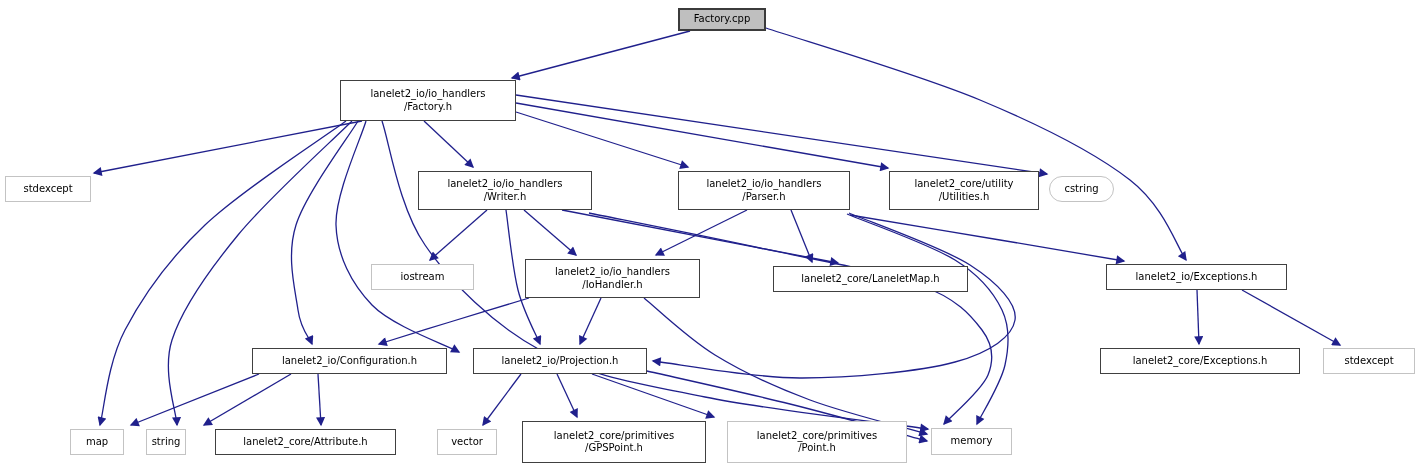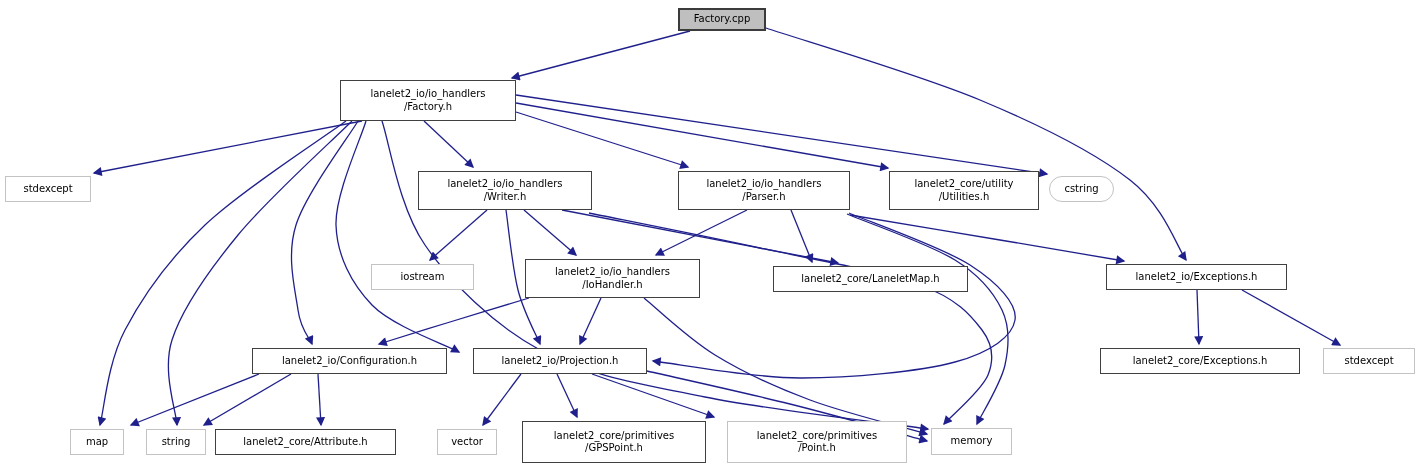--- a/index.html
+++ b/index.html
@@ -79,21 +79,21 @@
       <div class="node b-light" style="left: 371px; top: 264px; width: 103px; height: 26px;">iostream</div>
       <div class="node b-dark" style="left: 525px; top: 259px; width: 175px; height: 39px;">lanelet2_io/io_handlers
 /IoHandler.h</div>
       <div class="node b-dark" style="left: 773px; top: 266px; width: 195px; height: 26px;">lanelet2_core/LaneletMap.h</div>
       <div class="node b-dark" style="left: 1106px; top: 264px; width: 181px; height: 26px;">lanelet2_io/Exceptions.h</div>
       <div class="node b-dark" style="left: 218px; top: 348px; width: 195px; height: 26px; margin-left: 34px;">lanelet2_io/Configuration.h</div>
       <div class="node b-dark" style="left: 473px; top: 348px; width: 174px; height: 26px;">lanelet2_io/Projection.h</div>
       <div class="node b-dark" style="left: 1100px; top: 348px; width: 200px; height: 26px;">lanelet2_core/Exceptions.h</div>
       <div class="node b-light" style="left: 1323px; top: 348px; width: 92px; height: 26px;">stdexcept</div>
       <div class="node b-light" style="left: 70px; top: 429px; width: 54px; height: 26px;">map</div>
-      <div class="node b-light" style="left: 146px; top: 429px; width: 60px; height: 26px;">string</div>
+      <div class="node b-light" style="left: 146px; top: 429px; width: 40px; height: 26px;">string</div>
       <div class="node b-dark" style="left: 215px; top: 429px; width: 181px; height: 26px;">lanelet2_core/Attribute.h</div>
       <div class="node b-light" style="left: 437px; top: 429px; width: 60px; height: 26px;">vector</div>
       <div class="node b-dark" style="left: 522px; top: 421px; width: 184px; height: 42px;">lanelet2_core/primitives
 /GPSPoint.h</div>
       <div class="node b-light" style="left: 727px; top: 421px; width: 180px; height: 42px;">lanelet2_core/primitives
 /Point.h</div>
       <div class="node b-light" style="left: 931px; top: 428px; width: 81px; height: 27px;">memory</div>
     </div>
 </div>
 

